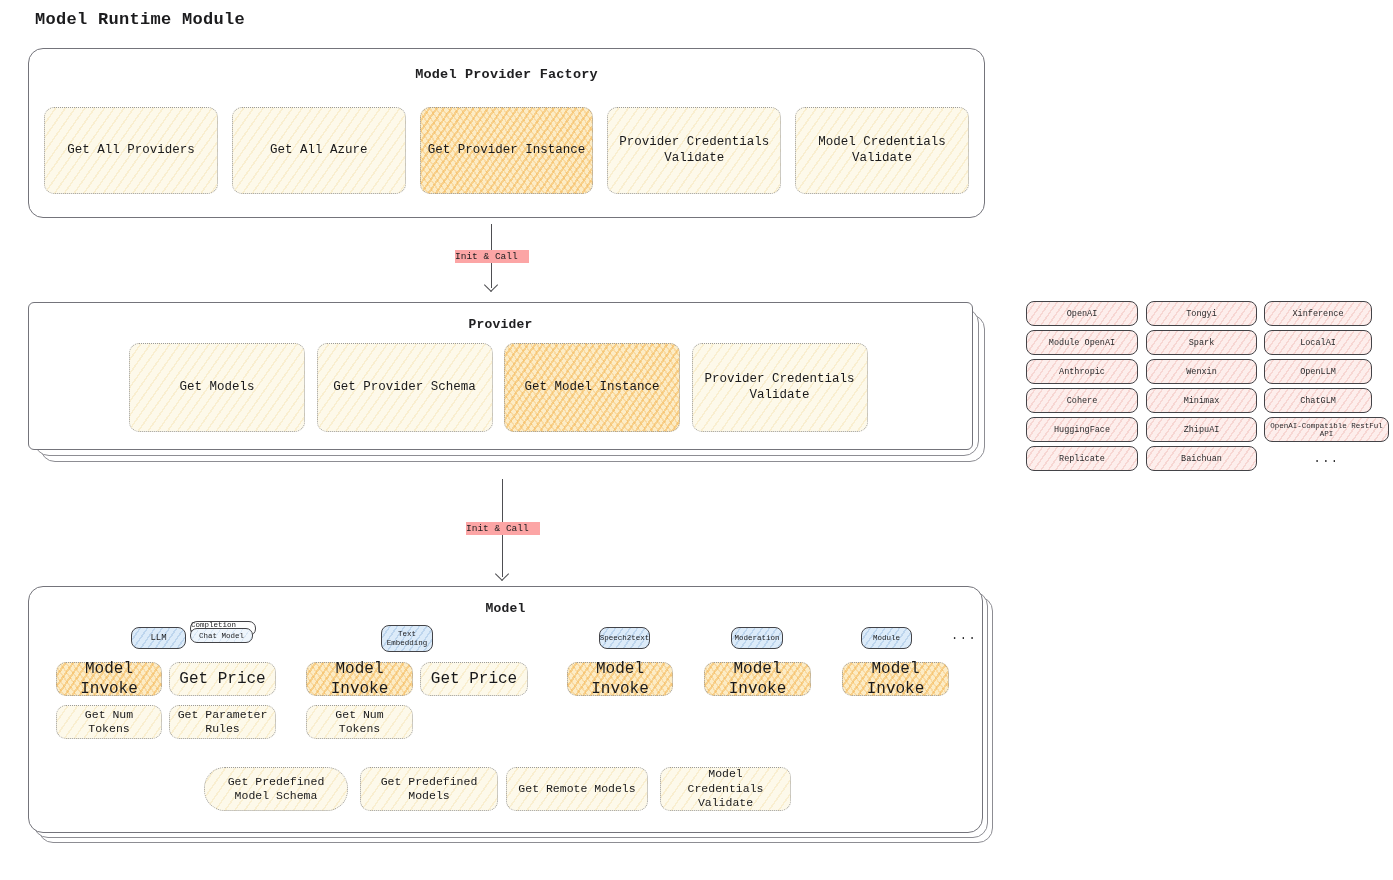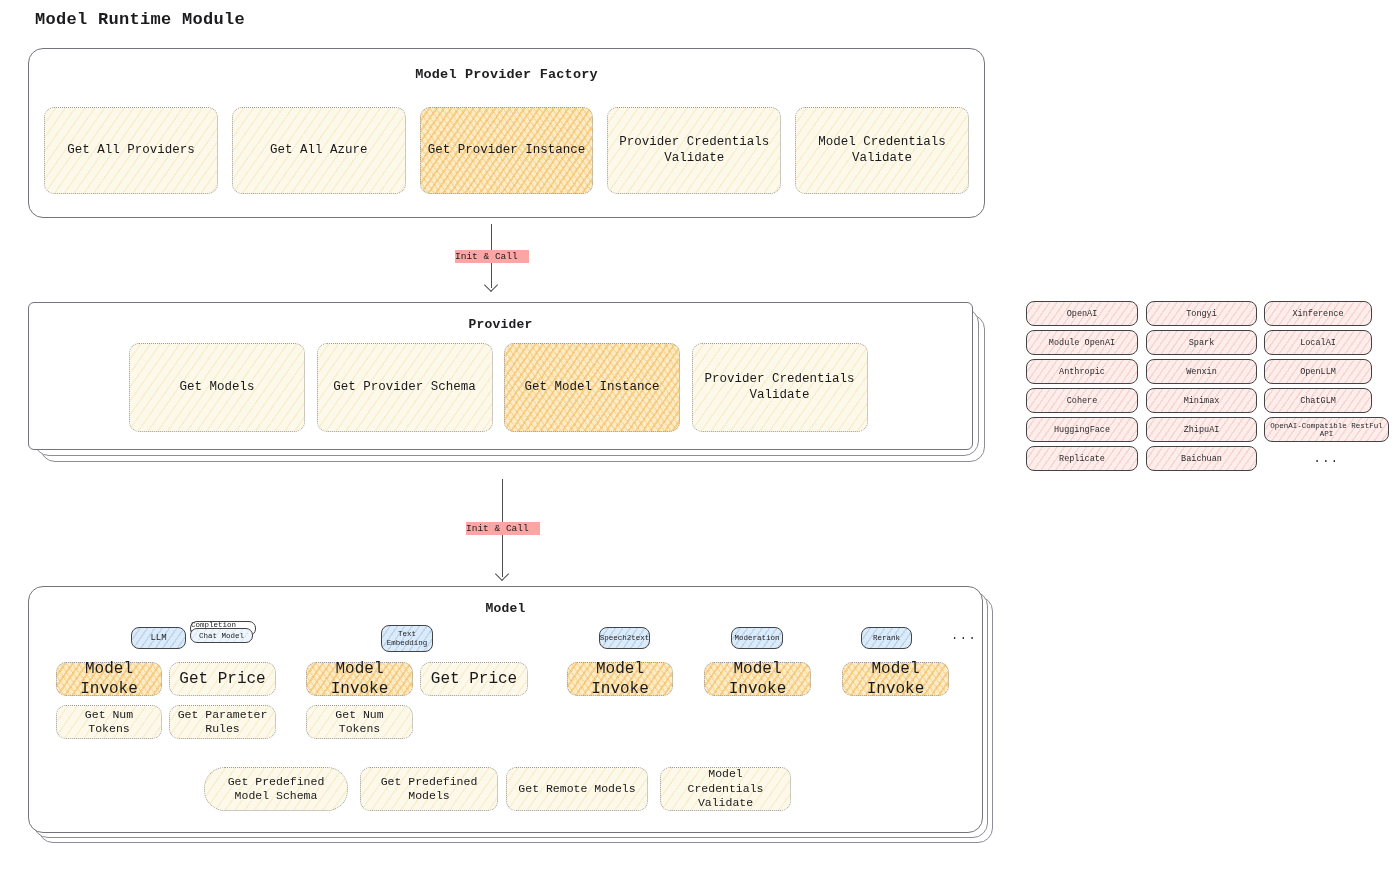--- a/index.html
+++ b/index.html
@@ -154,21 +154,21 @@
   <div class="stack-layer" style="left:33px;top:591px;width:955px;height:247px;"></div>
   <div class="bigbox" style="left:28px;top:586px;width:955px;height:247px;">
     <div class="box-title" style="top:14px;">Model</div>
 
     <div class="tag llm" style="left:102px;top:40px;width:55px;height:22px;">LLM</div>
     <div class="wtag" style="left:161px;top:34px;width:66px;height:15px;">Completion Model</div>
     <div class="wtag bluish" style="left:161px;top:41px;width:63px;height:15px;">Chat Model</div>
     <div class="tag" style="left:352px;top:38px;width:52px;height:27px;">Text Embedding</div>
     <div class="tag" style="left:570px;top:40px;width:51px;height:22px;">Speech2text</div>
     <div class="tag" style="left:702px;top:40px;width:52px;height:22px;">Moderation</div>
-    <div class="tag" style="left:832px;top:40px;width:51px;height:22px;">Rerank</div>
+    <div class="tag" style="left:832px;top:40px;width:51px;height:22px;">Module</div>
     <div class="dots" style="left:922px;top:42px;">...</div>
 
     <div class="ybox m-act hl" style="left:27px;top:75px;width:106px;">Model Invoke</div>
     <div class="ybox m-act" style="left:140px;top:75px;width:107px;">Get Price</div>
     <div class="ybox m-act two" style="left:27px;top:118px;width:106px;">Get Num Tokens</div>
     <div class="ybox m-act two" style="left:140px;top:118px;width:107px;">Get Parameter Rules</div>
 
     <div class="ybox m-act hl" style="left:277px;top:75px;width:107px;">Model Invoke</div>
     <div class="ybox m-act" style="left:391px;top:75px;width:108px;">Get Price</div>
     <div class="ybox m-act two" style="left:277px;top:118px;width:107px;">Get Num Tokens</div>

